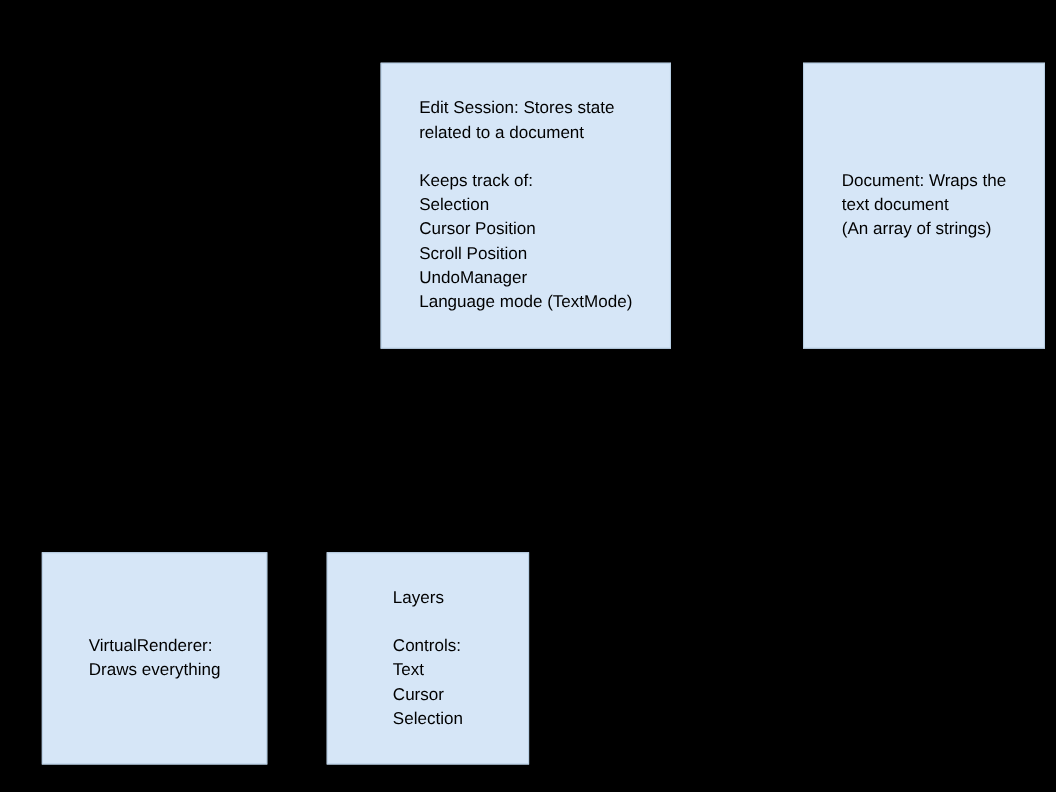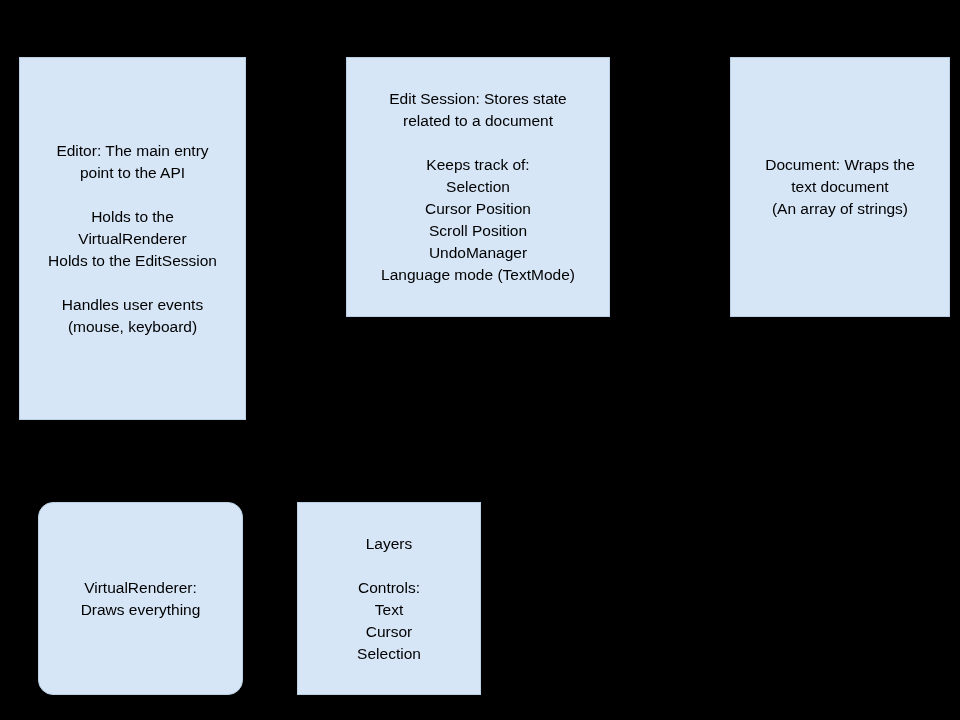--- a/index.html
+++ b/index.html
@@ -22,64 +22,52 @@
   }
   .node {
     position: absolute;
     box-sizing: border-box;
     background: #d6e6f7;
     border: 1px solid #b8cfe4;
     color: #000000;
     display: flex;
     align-items: center;
     justify-content: center;
-    text-align: center;
     font-size: 15.5px;
     line-height: 1.42;
     white-space: pre-line;
     padding: 4px 20px;
   }
 </style>
 </head>
 <body>
 
 <div id="canvas">
 
-  <div class="node" style="left:19px; top:57px; width:227px; height:363px;">
-    <span>Editor: The main entry
-point to the API
-
-Holds to the
-VirtualRenderer
-Holds to the EditSession
-
-Handles user events
-(mouse, keyboard)</span>
-  </div>
 
   <div class="node" style="left:346px; top:57px; width:264px; height:260px;">
     <span>Edit Session: Stores state
 related to a document
 
 Keeps track of:
 Selection
 Cursor Position
 Scroll Position
 UndoManager
 Language mode (TextMode)</span>
   </div>
 
   <div class="node" style="left:730px; top:57px; width:220px; height:260px;">
     <span>Document: Wraps the
 text document
 (An array of strings)</span>
   </div>
 
 
-  <div class="node" style="left:38px; top:502px; width:205px; height:193px;border-radius:15px;">
+  <div class="node" style="left:38px; top:502px; width:205px; height:193px;">
     <span>VirtualRenderer:
 Draws everything</span>
   </div>
 
   <div class="node" style="left:297px; top:502px; width:184px; height:193px;">
     <span>Layers
 
 Controls:
 Text
 Cursor

